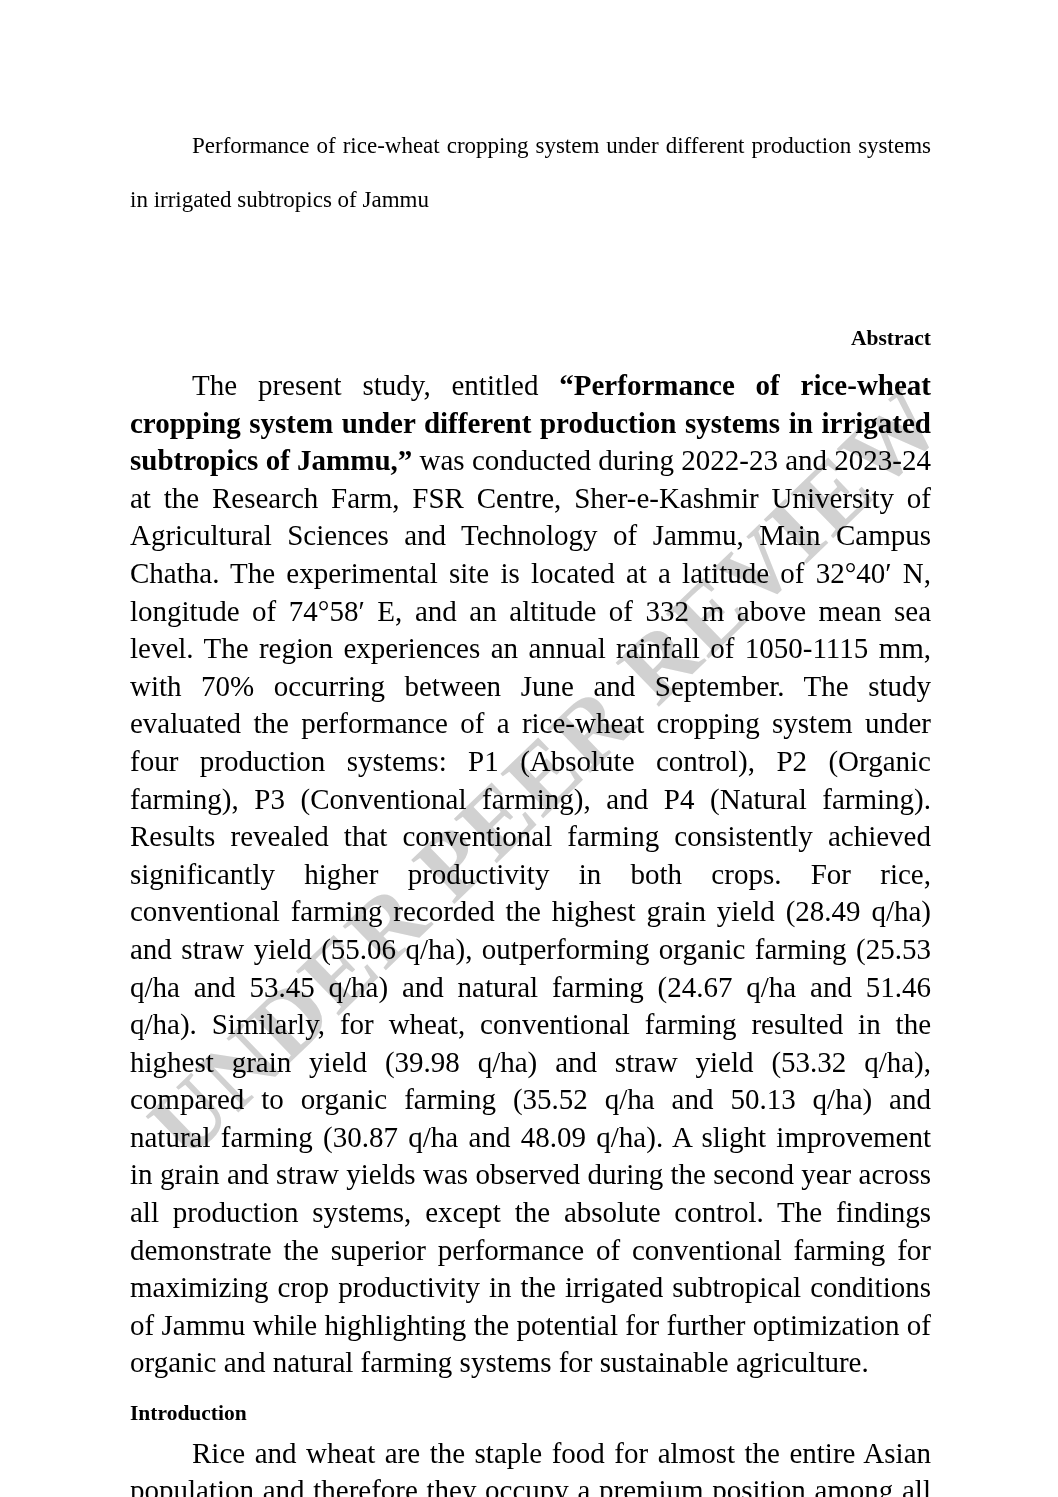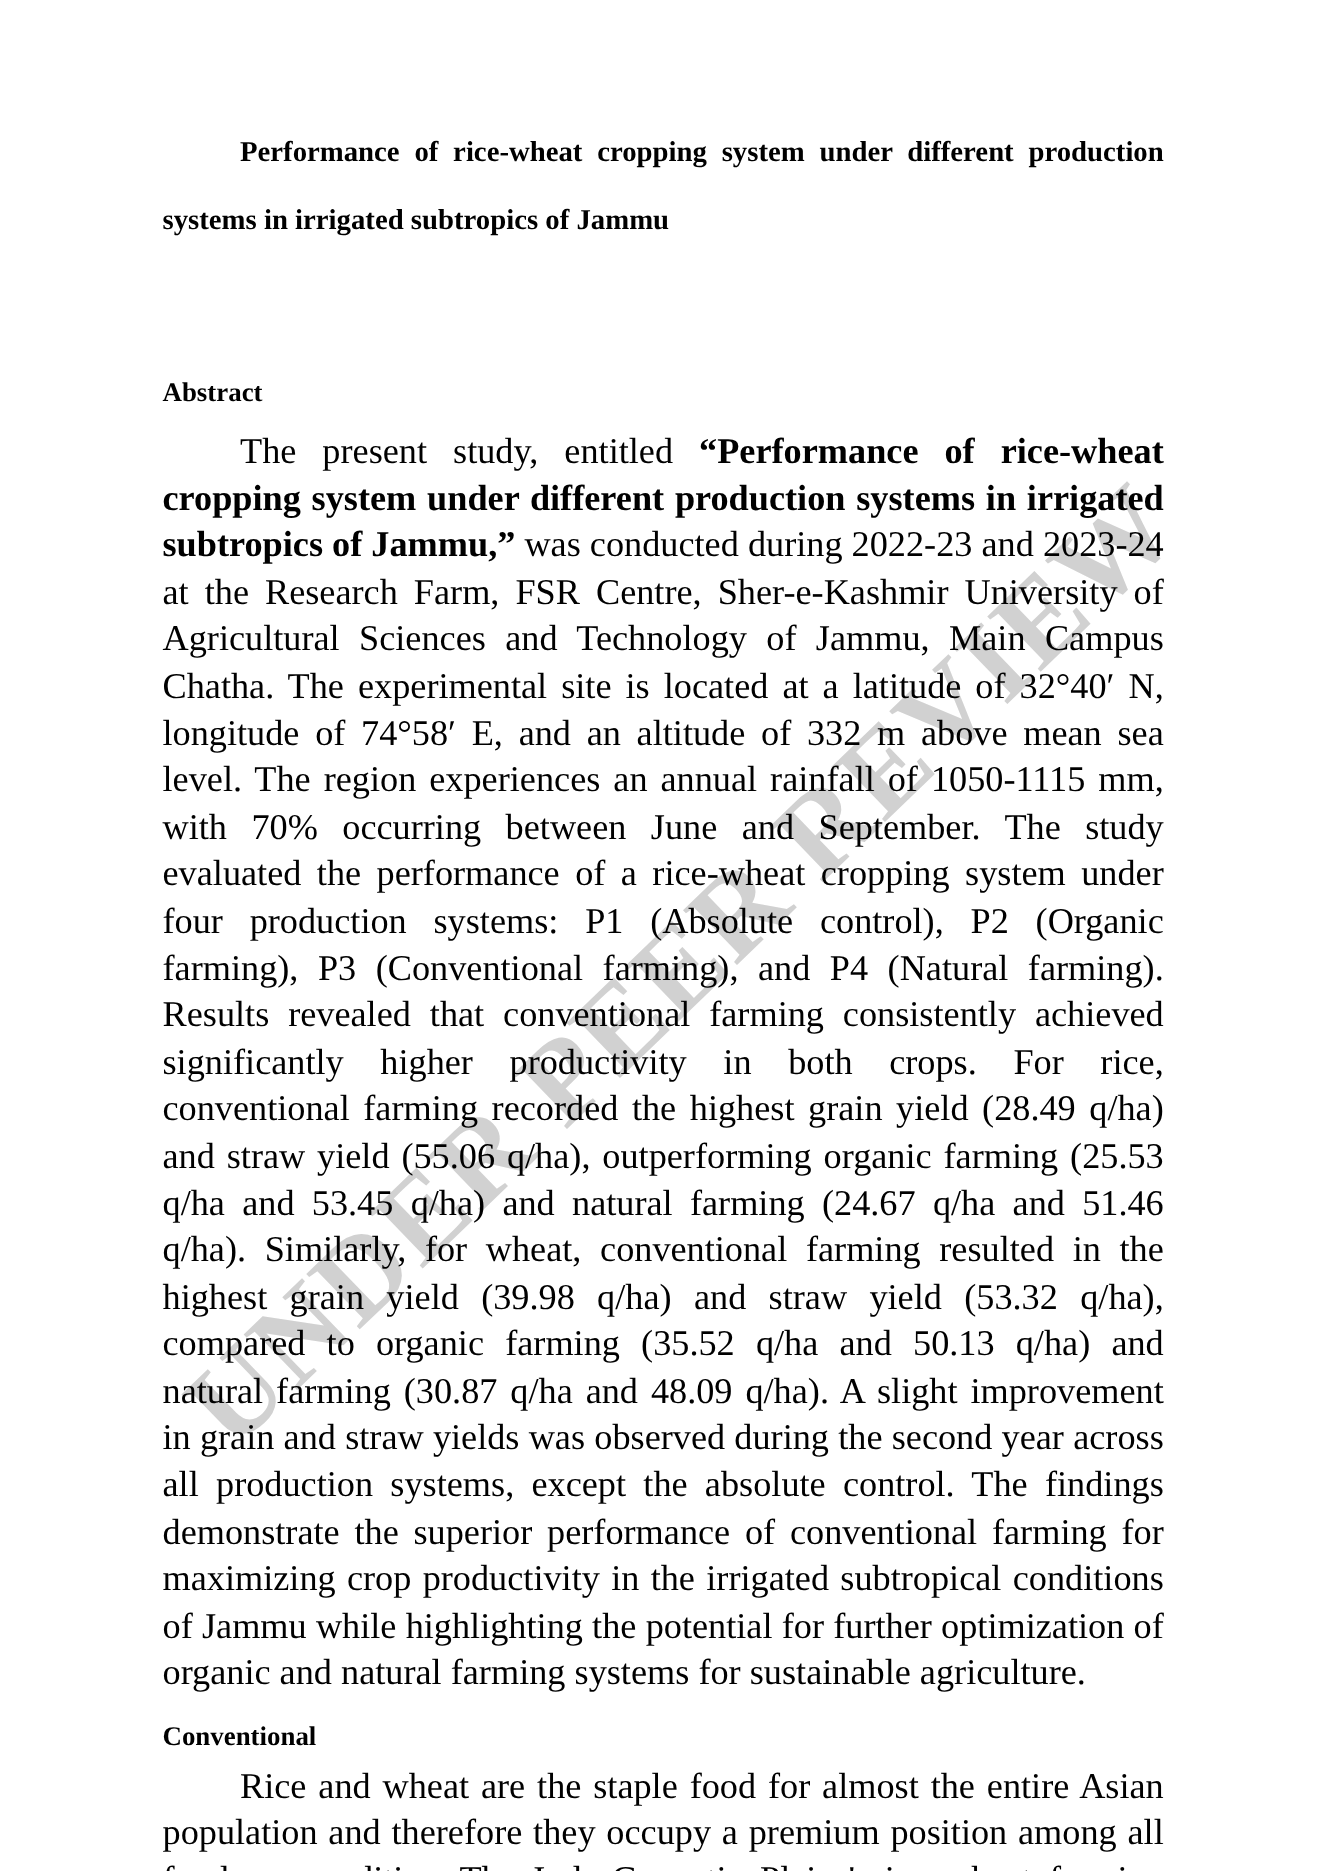--- a/index.html
+++ b/index.html
@@ -36,33 +36,33 @@
   }
   .content {
     position: absolute;
     left: 130px;
     top: 0;
     width: 801px;
     z-index: 1;
   }
   .paper-title {
     margin: 0;
-    padding-top: 95px;
+    padding-top: 119px;
     font-size: 23px;
-    font-weight: bold;
+    font-weight: normal;
     line-height: 54px;
     text-align: justify;
     text-indent: 62px;
   }
   .abstract-heading {
     margin: 92px 0 0 0;
     font-size: 21.5px;
     font-weight: bold;
     line-height: 38px;
-    text-align: left;
+    text-align: right;
   }
   .para {
     margin: 0;
     font-size: 29px;
     line-height: 37.6px;
     text-align: justify;
   }
   .abstract-para {
     margin-top: 10px;
     text-indent: 62px;
@@ -92,18 +92,18 @@
 
   <div class="content">
 
     <h1 class="paper-title">Performance of rice-wheat cropping system under different production systems in irrigated subtropics of Jammu</h1>
 
     <h2 class="abstract-heading">Abstract</h2>
 
     <p class="para abstract-para"><span>The present study, entitled </span><span class="bold">“Performance of rice-wheat cropping system under different production systems in irrigated subtropics of Jammu,”</span><span> was conducted during 2022-23 and 2023-24 at the Research Farm, FSR Centre, Sher-e-Kashmir University of Agricultural Sciences and Technology of Jammu, Main Campus Chatha. The experimental site is located at a latitude of 32°40′ N, longitude of 74°58′ E, and an altitude of 332 m above mean sea level. The region experiences an annual rainfall of 1050-1115 mm, with 70% occurring between June and September. The study evaluated the performance of a rice-wheat cropping system under four production systems: P1 (Absolute control), P2 (Organic farming), P3 (Conventional farming), and P4 (Natural farming). Results revealed that conventional farming consistently achieved significantly higher productivity in both crops. For rice, conventional farming recorded the highest grain yield (28.49 q/ha) and straw yield (55.06 q/ha), outperforming organic farming (25.53 q/ha and 53.45 q/ha) and natural farming (24.67 q/ha and 51.46 q/ha). Similarly, for wheat, conventional farming resulted in the highest grain yield (39.98 q/ha) and straw yield (53.32 q/ha), compared to organic farming (35.52 q/ha and 50.13 q/ha) and natural farming (30.87 q/ha and 48.09 q/ha). A slight improvement in grain and straw yields was observed during the second year across all production systems, except the absolute control. The findings demonstrate the superior performance of conventional farming for maximizing crop productivity in the irrigated subtropical conditions of Jammu while highlighting the potential for further optimization of organic and natural farming systems for sustainable agriculture.</span></p>
 
 
-    <h2 class="section-heading">Conventional</h2>
+    <h2 class="section-heading">Introduction</h2>
 
     <p class="para intro-para">Rice and wheat are the staple food for almost the entire Asian population and therefore they occupy a premium position among all food commodities. The Indo-Gangetic Plains' rice–wheat farming system has been crucial to the region's food security ever since the Green</p>
 
   </div>
 </div>
 
 </body></html>

